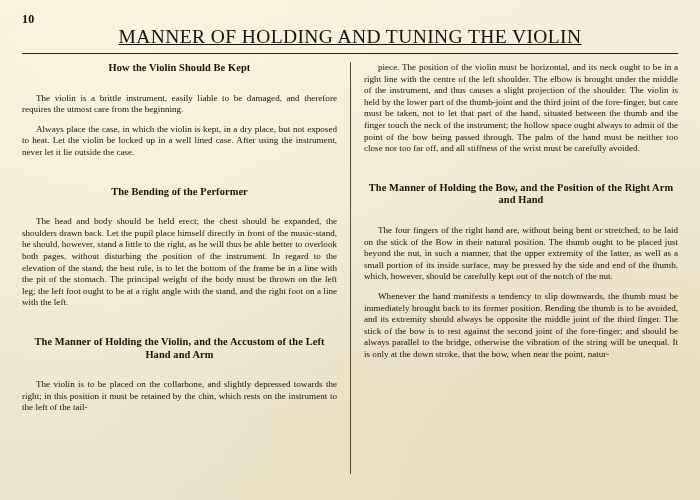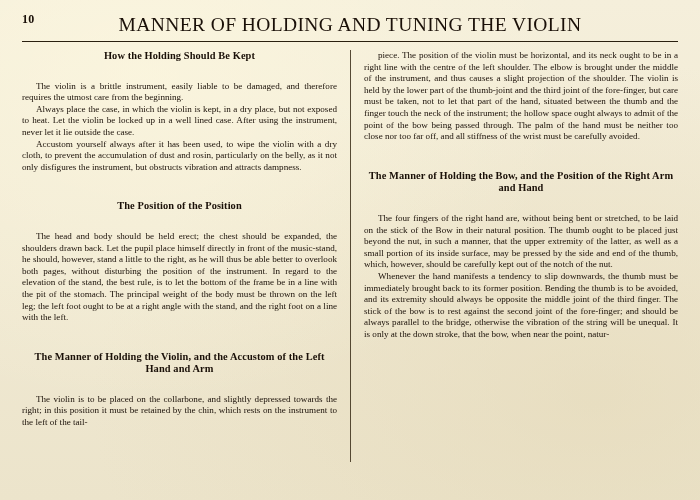--- a/index.html
+++ b/index.html
@@ -31,23 +31,24 @@
     top: 12px;
     font-size: 12px;
     font-weight: bold;
     letter-spacing: 0.2px;
   }
   .head-title {
     text-align: center;
     font-size: 19.5px;
     font-weight: normal;
     letter-spacing: 0.4px;
-    margin: 0 0 0 0;
+    margin: 12px 0 0 0;
     padding: 0 0 4px 0;
     font-family: "Liberation Serif", serif;
+    text-decoration: underline;
   }
   .rule {
     border: 0;
     border-top: 1px solid #2a200f;
     margin: 1px 0 8px 0;
     height: 0;
   }
   .columns {
     position: relative;
     display: flex;
@@ -80,45 +81,44 @@
     text-align: center;
     margin: 0 0 1px 0;
     line-height: 12.6px;
     letter-spacing: 0.1px;
   }
   h2.sub.spaced { margin-top: 27px; }
   p {
     margin: 0;
     text-indent: 14px;
   }
-  p.gap { margin-top: 0; }
+  p.gap { margin-top: 8px; }
   p.first { margin-top: 18px; }
   .col p:last-child { margin-bottom: 0; }
 </style>
 </head>
 <body>
 
 <div class="page">
 
   <div class="folio">10</div>
 
   <h1 class="head-title">MANNER OF HOLDING AND TUNING THE VIOLIN</h1>
   <hr class="rule">
 
   <div class="columns">
     <div class="divider"></div>
 
     <div class="col left">
 
-      <h2 class="sub">How the Holding Should Be Kept</h2>
+      <h2 class="sub">How the Violin Should Be Kept</h2>
       <p class="first">The violin is a brittle instrument, easily liable to be damaged, and therefore requires the utmost care from the beginning.</p>
       <p class="gap">Always place the case, in which the violin is kept, in a dry place, but not exposed to heat.   Let the violin be locked up in a well lined case.   After using the instrument, never let it lie outside the case.</p>
-      <p class="gap">Accustom yourself always after it has been used, to wipe the violin with a dry cloth, to prevent the accumulation of dust and rosin, particularly on the belly, as it not only disfigures the instrument, but obstructs vibration and attracts dampness.</p>
 
-      <h2 class="sub spaced">The Position of the Position</h2>
+      <h2 class="sub spaced">The Bending of the Performer</h2>
       <p class="first">The head and body should be held erect;  the chest should be expanded, the shoulders drawn back.  Let the pupil place himself directly in front of the music-stand, he should, however, stand a little to the right, as he will thus be able better to overlook both pages, without disturbing the position of the instrument.  In regard to the elevation of the stand, the best rule, is to let the bottom of the frame be in a line with the pit of the stomach.   The principal weight of the body must be thrown on the left leg;  the left foot ought to be at a right angle with the stand, and the right foot on a line with the left.</p>
 
       <h2 class="sub spaced">The Manner of Holding the Violin, and the Accustom of the Left Hand and Arm</h2>
       <p class="first">The violin is to be placed on the collarbone, and slightly depressed towards the right; in this position it must be retained by the chin, which rests on the instrument to the left of the tail-</p>
 
     </div>
 
     <div class="col right">
 
       <p>piece.  The position of the violin must be horizontal, and its neck ought to be in a right line with the centre of the left shoulder.   The elbow is brought under the middle of the instrument, and thus causes a slight projection of the shoulder.   The violin is held by the lower part of the thumb-joint and the third joint of the fore-finger, but care must be taken, not to let that part of the hand, situated between the thumb and the finger  touch  the neck of the instrument;  the hollow space ought always to admit of the point of the bow being passed through.  The palm of the hand must be neither too close nor too far off, and all stiffness of the wrist must be carefully avoided.</p>

